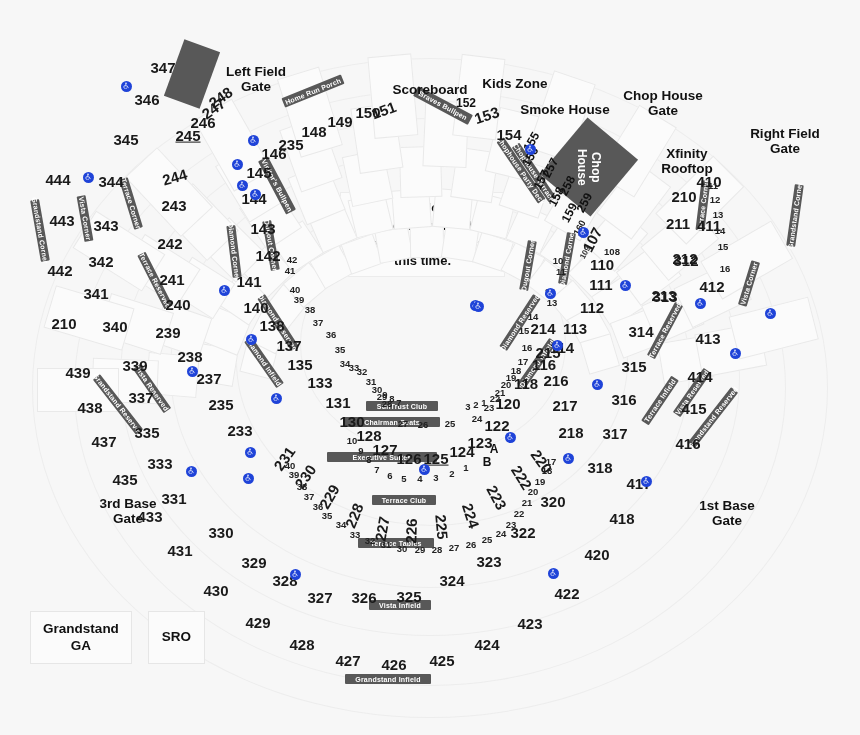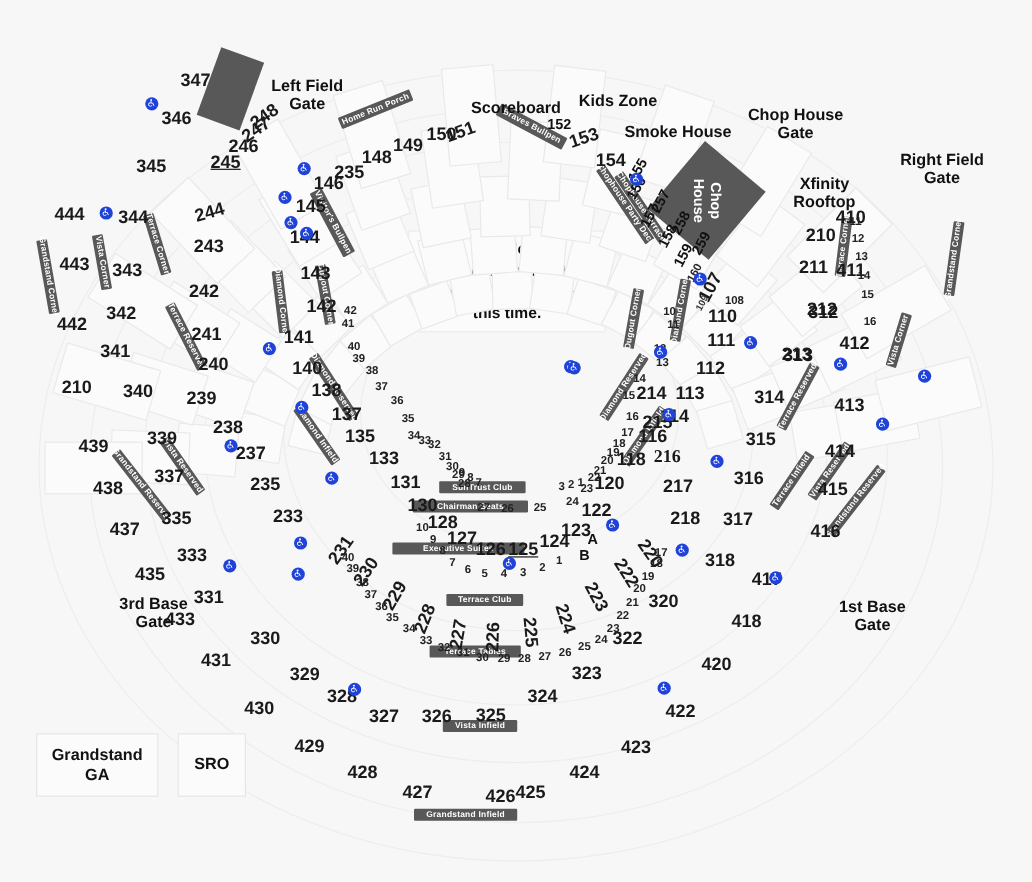--- a/index.html
+++ b/index.html
@@ -227,21 +227,21 @@
       <div class="lbl sec" style="left: 355px; top: 516px; transform: translate(-50%, -50%) rotate(-68deg);">228</div>
       <div class="lbl sec" style="left: 383px; top: 529px; transform: translate(-50%, -50%) rotate(-80deg);">227</div>
       <div class="lbl sec" style="left: 412px; top: 531px; transform: translate(-50%, -50%) rotate(-88deg);">226</div>
       <div class="lbl sec" style="left: 441px; top: 527px; transform: translate(-50%, -50%) rotate(85deg);">225</div>
       <div class="lbl sec" style="left: 470px; top: 516px; transform: translate(-50%, -50%) rotate(72deg);">224</div>
       <div class="lbl sec" style="left: 496px; top: 498px; transform: translate(-50%, -50%) rotate(62deg);">223</div>
       <div class="lbl sec" style="left: 521px; top: 478px; transform: translate(-50%, -50%) rotate(58deg);">222</div>
       <div class="lbl sec" style="left: 541px; top: 462px; transform: translate(-50%, -50%) rotate(55deg);">220</div>
       <div class="lbl sec" style="left: 571px; top: 433px; transform: translate(-50%, -50%) rotate(0deg);">218</div>
       <div class="lbl sec" style="left: 565px; top: 406px; transform: translate(-50%, -50%) rotate(0deg);">217</div>
-      <div class="lbl sec" style="left: 556px; top: 381px; transform: translate(-50%, -50%) rotate(0deg); font-family: Liberation Serif, serif;">216</div>
+      <div class="lbl sec" style="left: 556px; top: 381px; transform: translate(-50%, -50%) rotate(0deg);">216</div>
       <div class="lbl sec" style="left: 548px; top: 353px; transform: translate(-50%, -50%) rotate(0deg);">215</div>
       <div class="lbl sec" style="left: 543px; top: 329px; transform: translate(-50%, -50%) rotate(0deg);">214</div>
       <div class="lbl sec" style="left: 685px; top: 259px; transform: translate(-50%, -50%) rotate(0deg);">212</div>
       <div class="lbl sec" style="left: 678px; top: 224px; transform: translate(-50%, -50%) rotate(0deg); text-align: center;">211</div>
       <div class="lbl sec" style="left: 684px; top: 197px; transform: translate(-50%, -50%) rotate(0deg);">210</div>
       <div class="lbl sec" style="left: 221px; top: 98px; transform: translate(-50%, -50%) rotate(-35deg);">248</div>
       <div class="lbl sec" style="left: 214px; top: 109px; transform: translate(-50%, -50%) rotate(-35deg);">247</div>
       <div class="lbl sec" style="left: 203px; top: 123px; transform: translate(-50%, -50%) rotate(0deg);">246</div>
       <div class="lbl sec" style="left: 188px; top: 136px; transform: translate(-50%, -50%) rotate(0deg); text-decoration: underline;">245</div>
       <div class="lbl sec" style="left: 175px; top: 178px; transform: translate(-50%, -50%) rotate(-16deg);">244</div>
@@ -256,21 +256,21 @@
       <div class="lbl sec" style="left: 78px; top: 373px; transform: translate(-50%, -50%) rotate(0deg);">439</div>
       <div class="lbl sec" style="left: 90px; top: 408px; transform: translate(-50%, -50%) rotate(0deg);">438</div>
       <div class="lbl sec" style="left: 104px; top: 442px; transform: translate(-50%, -50%) rotate(0deg);">437</div>
       <div class="lbl sec" style="left: 125px; top: 480px; transform: translate(-50%, -50%) rotate(0deg);">435</div>
       <div class="lbl sec" style="left: 150px; top: 517px; transform: translate(-50%, -50%) rotate(0deg);">433</div>
       <div class="lbl sec" style="left: 180px; top: 551px; transform: translate(-50%, -50%) rotate(0deg);">431</div>
       <div class="lbl sec" style="left: 216px; top: 591px; transform: translate(-50%, -50%) rotate(0deg);">430</div>
       <div class="lbl sec" style="left: 258px; top: 623px; transform: translate(-50%, -50%) rotate(0deg);">429</div>
       <div class="lbl sec" style="left: 302px; top: 645px; transform: translate(-50%, -50%) rotate(0deg);">428</div>
       <div class="lbl sec" style="left: 348px; top: 661px; transform: translate(-50%, -50%) rotate(0deg);">427</div>
-      <div class="lbl sec" style="left: 394px; top: 665px; transform: translate(-50%, -50%) rotate(0deg); margin-left: 23px;">426</div>
+      <div class="lbl sec" style="left: 394px; top: 665px; transform: translate(-50%, -50%) rotate(0deg);">426</div>
       <div class="lbl sec" style="left: 442px; top: 661px; transform: translate(-50%, -50%) rotate(0deg);">425</div>
       <div class="lbl sec" style="left: 487px; top: 645px; transform: translate(-50%, -50%) rotate(0deg);">424</div>
       <div class="lbl sec" style="left: 530px; top: 624px; transform: translate(-50%, -50%) rotate(0deg);">423</div>
       <div class="lbl sec" style="left: 567px; top: 594px; transform: translate(-50%, -50%) rotate(0deg);">422</div>
       <div class="lbl sec" style="left: 597px; top: 555px; transform: translate(-50%, -50%) rotate(0deg);">420</div>
       <div class="lbl sec" style="left: 622px; top: 519px; transform: translate(-50%, -50%) rotate(0deg);">418</div>
       <div class="lbl sec" style="left: 639px; top: 484px; transform: translate(-50%, -50%) rotate(0deg);">417</div>
       <div class="lbl sec" style="left: 688px; top: 444px; transform: translate(-50%, -50%) rotate(0deg);">416</div>
       <div class="lbl sec" style="left: 694px; top: 409px; transform: translate(-50%, -50%) rotate(0deg);">415</div>
       <div class="lbl sec" style="left: 700px; top: 377px; transform: translate(-50%, -50%) rotate(0deg);">414</div>

